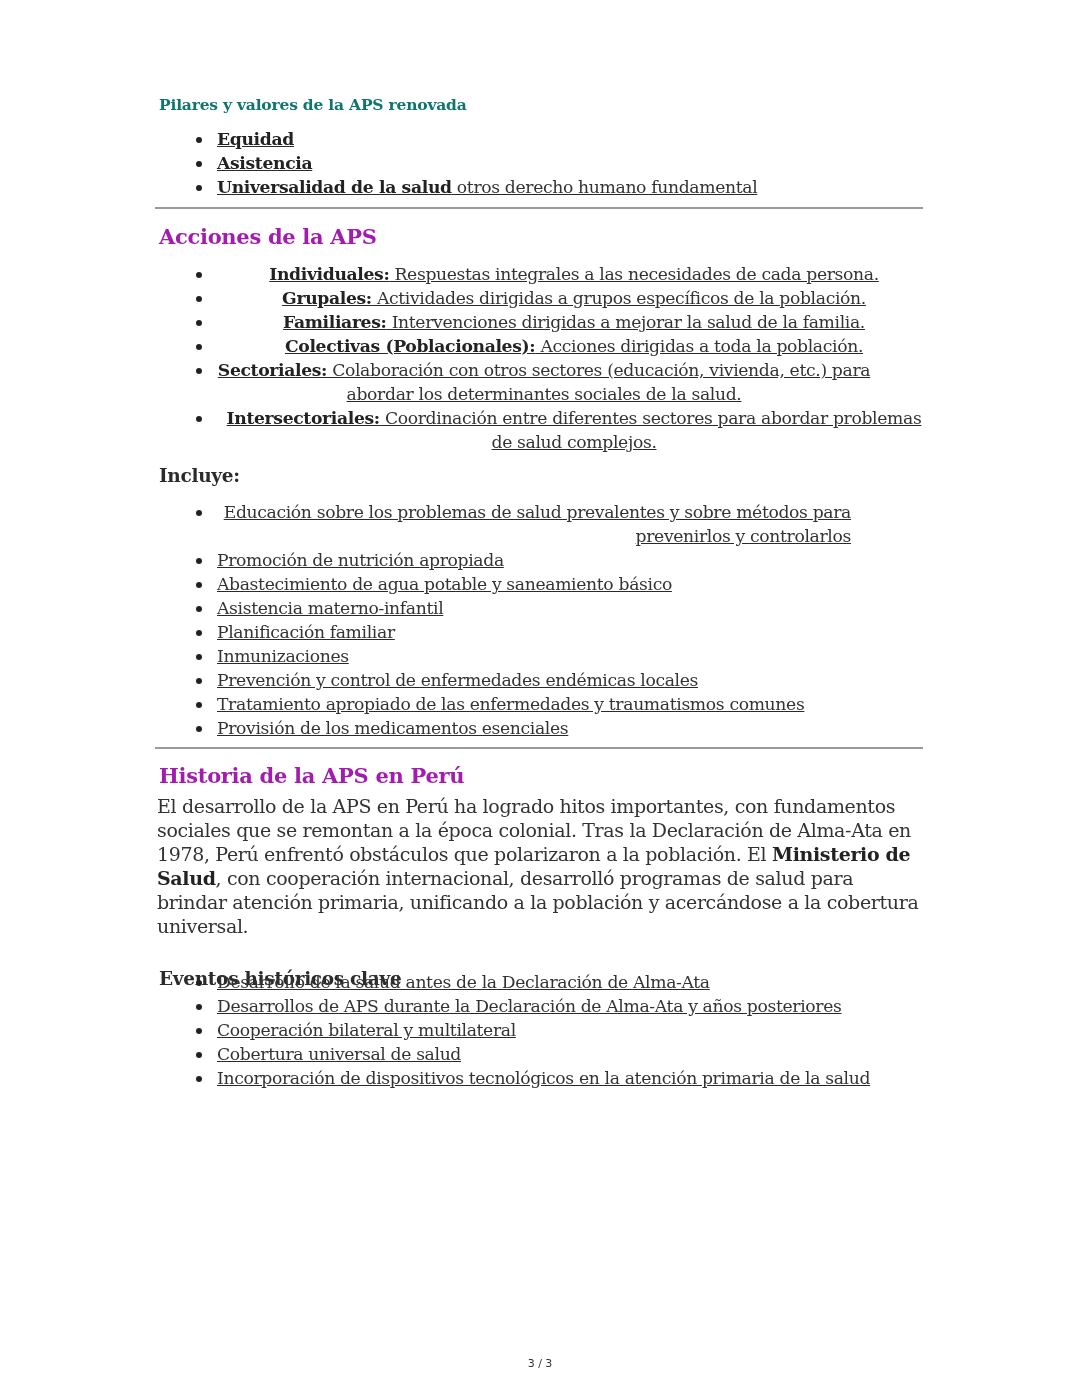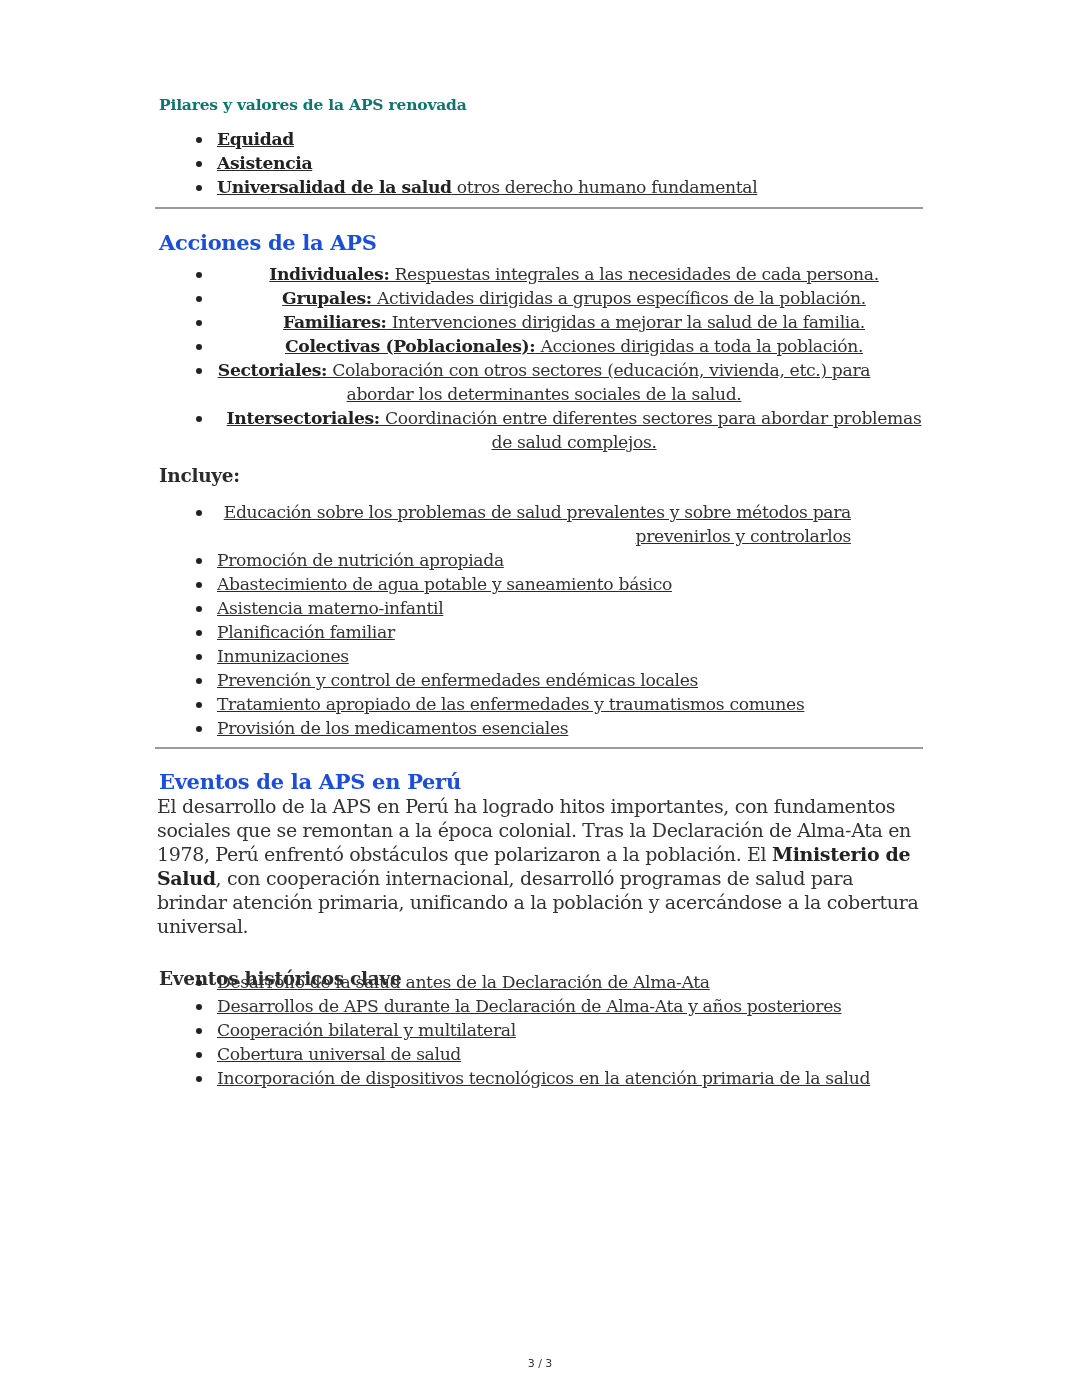--- a/index.html
+++ b/index.html
@@ -3,21 +3,21 @@
   <meta charset="utf-8">
   <style>
     html, body { margin: 0; padding: 0; background: #ffffff; }
     body {
       width: 1080px; height: 1397px; position: relative; overflow: hidden;
       font-family: "DejaVu Serif", "Liberation Serif", serif;
       color: #2a2a2a;
     }
     .page { position: absolute; left: 157px; top: 0; width: 766px; }
     .h4 { position: absolute; left: 2px; font-size: 15.5px; font-weight: bold; color: #0f766e; letter-spacing: -0.2px; }
-    .h2 { position: absolute; left: 2px; font-size: 21px; font-weight: bold; color: #1d4ed8; letter-spacing: -0.3px; margin-top: 6px; }
+    .h2 { position: absolute; left: 2px; font-size: 21px; font-weight: bold; color: #a21caf; letter-spacing: -0.3px; }
     .h3 { position: absolute; left: 2px; font-size: 18.5px; font-weight: bold; color: #2b2b2b; letter-spacing: -0.3px; }
     ul { position: absolute; left: 0; margin: 8px; padding: 0; list-style: none; width: 766px; text-decoration: underline; }
     li { position: relative; padding-left: 52px; font-size: 17.2px; line-height: 24px; color: #333; letter-spacing: -0.35px; }
     li::before { content: ""; position: absolute; left: 31px; top: 10px; width: 6px; height: 6px; border-radius: 50%; background: #222; }
     li b { color: #222; }
     hr.rule { position: absolute; left: -2px; width: 768px; height: 0; border: none; border-top: 2px solid #9a9a9a; margin: 0; }
     p.para { position: absolute; left: 0; margin: 0; width: 768px; font-size: 19px; line-height: 24px; color: #333; letter-spacing: -0.35px; }
     p.para b { color: #222; }
     .footer { position: absolute; left: 0; width: 1080px; top: 1357px; text-align: center; font-family: "DejaVu Sans", sans-serif; font-size: 11px; color: #333; }
   </style>
@@ -53,21 +53,21 @@
     <li>Asistencia materno-infantil</li>
     <li>Planificación familiar</li>
     <li>Inmunizaciones</li>
     <li>Prevención y control de enfermedades endémicas locales</li>
     <li>Tratamiento apropiado de las enfermedades y traumatismos comunes</li>
     <li>Provisión de los medicamentos esenciales</li>
   </ul>
 
   <hr class="rule" style="top:747px;">
 
-  <div class="h2" style="top:763px;">Eventos de la APS en Perú</div>
+  <div class="h2" style="top:763px;">Historia de la APS en Perú</div>
   <p class="para" style="top:794px;"><span>El desarrollo de la APS en Perú ha logrado hitos importantes, con fundamentos sociales que se remontan a la época colonial. Tras la Declaración de Alma-Ata en 1978, Perú enfrentó obstáculos que polarizaron a la población. El </span><b>Ministerio de Salud</b><span>, con cooperación internacional, desarrolló programas de salud para brindar atención primaria, unificando a la población y acercándose a la cobertura universal.</span></p>
 
   <div class="h3" style="top:968px;">Eventos históricos clave</div>
   <ul style="top:962px;">
     <li>Desarrollo de la salud antes de la Declaración de Alma-Ata</li>
     <li>Desarrollos de APS durante la Declaración de Alma-Ata y años posteriores</li>
     <li>Cooperación bilateral y multilateral</li>
     <li>Cobertura universal de salud</li>
     <li>Incorporación de dispositivos tecnológicos en la atención primaria de la salud</li>
   </ul>

